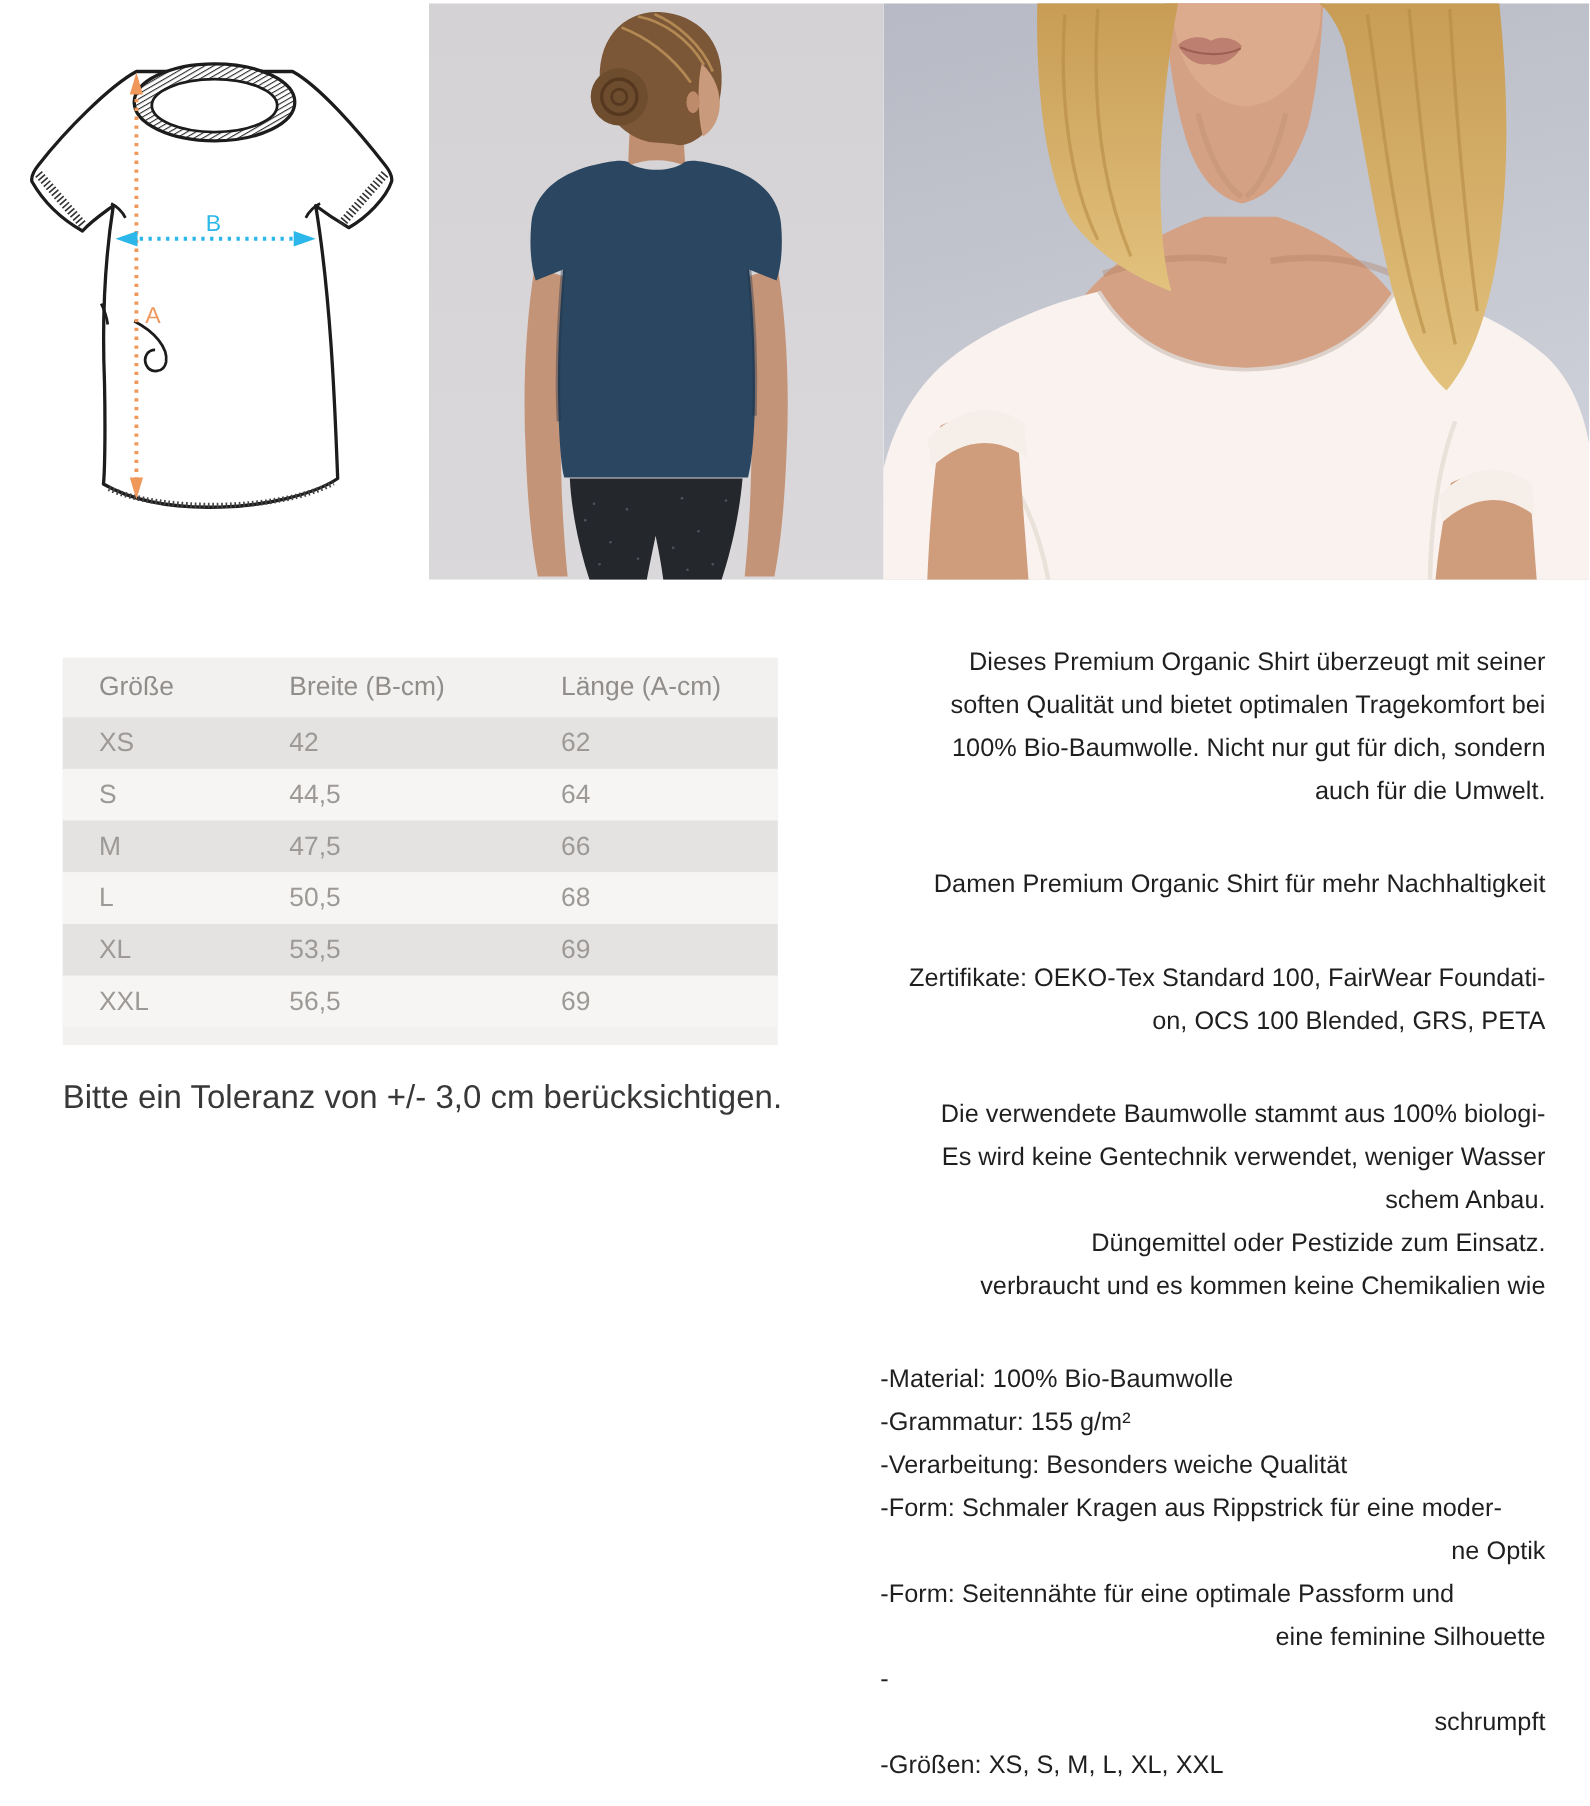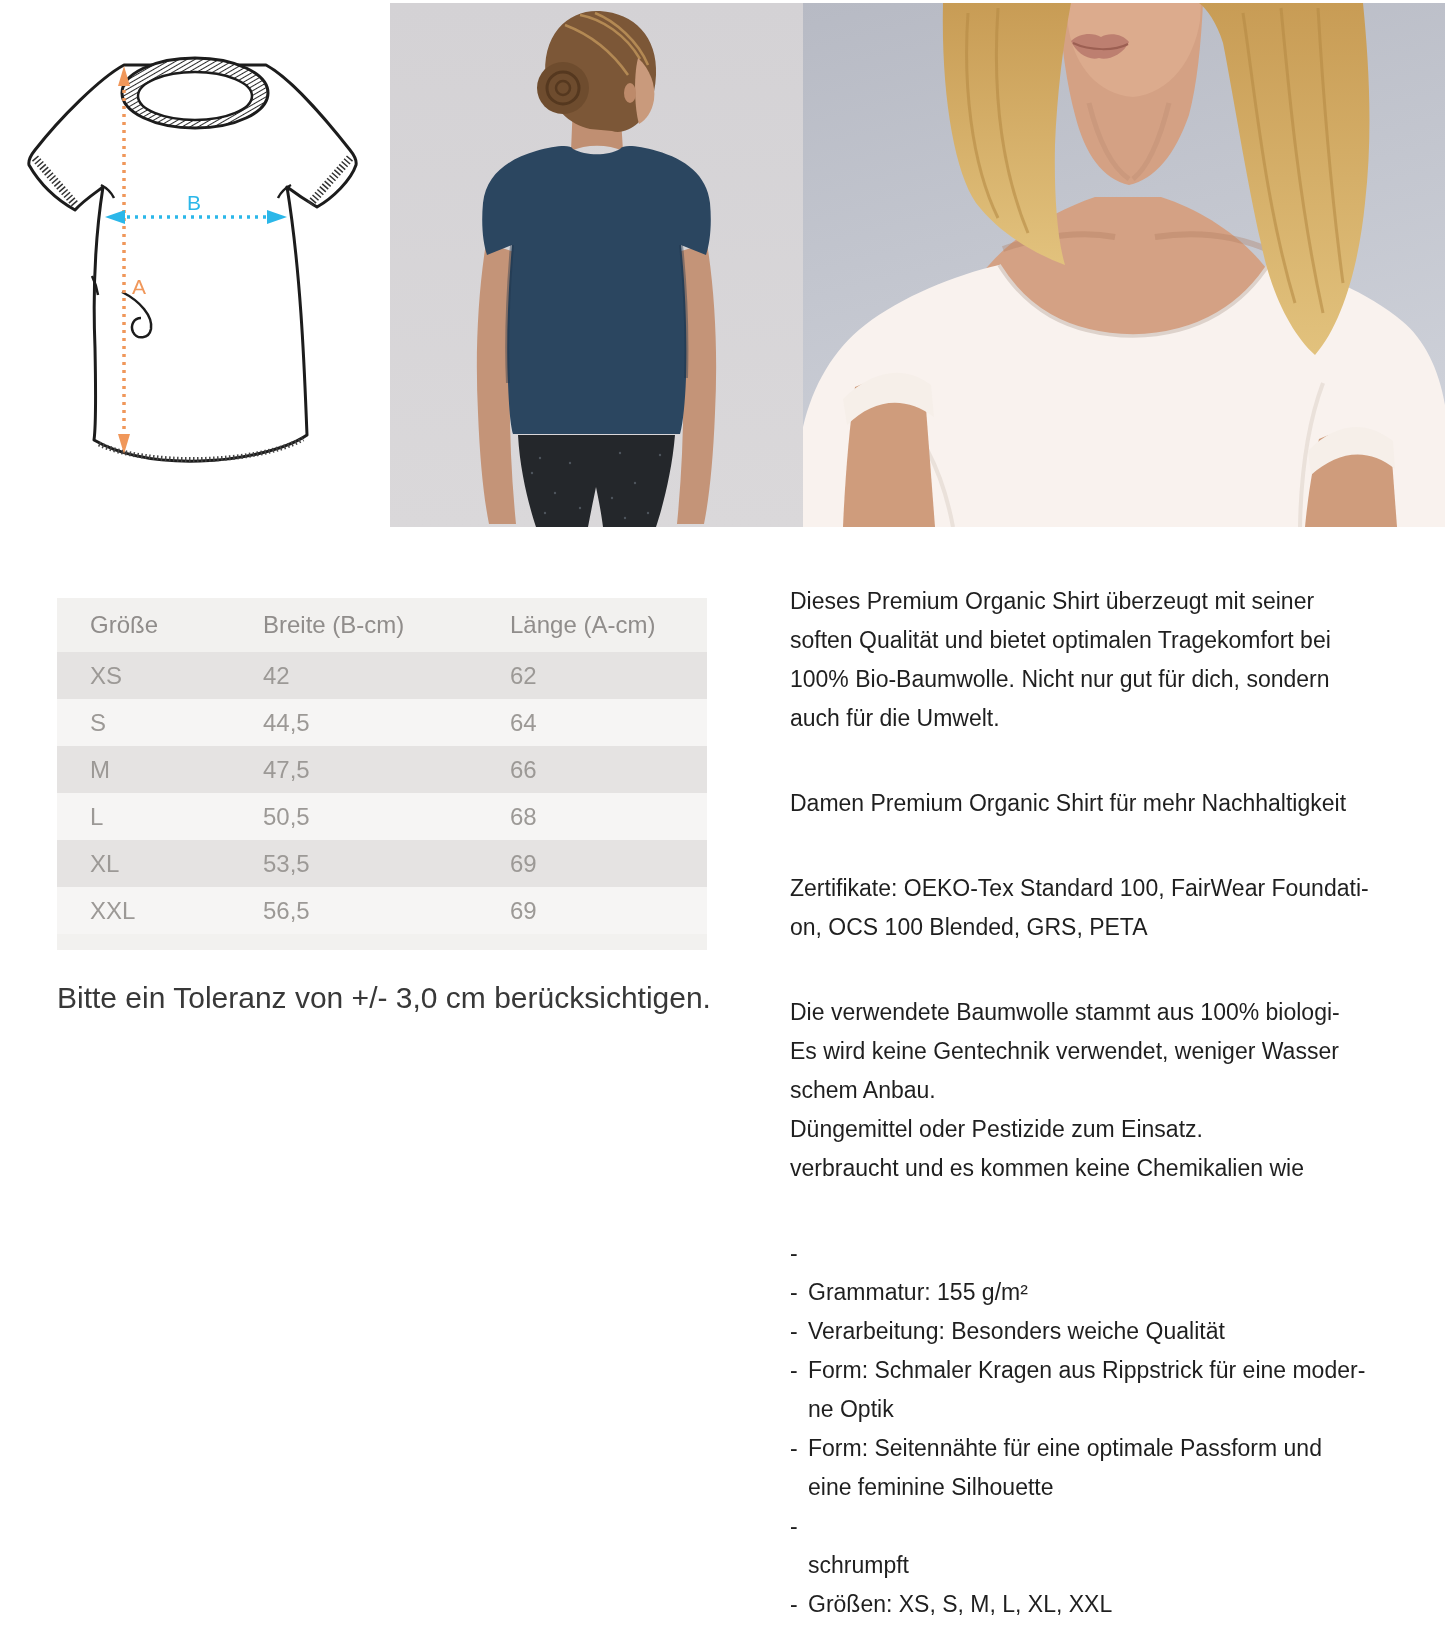--- a/index.html
+++ b/index.html
@@ -17,21 +17,21 @@
               color:#9c9996;font-size:24px;}
   .trow{display:grid;grid-template-columns:206px 247px 1fr;align-items:center;height:47px;}
   .trow.head{height:54px;color:#908d8b;background:#f2f1ef;}
   .trow.dark{background:#e5e3e2;}
   .trow.lite{background:#f6f5f4;}
   .trow .c1{padding-left:33px;}
 
   .tolerance{left:57px;top:981px;margin:0;font-size:30px;color:#383838;white-space:nowrap;}
 
   
-  .desc{left:790px;top:582px;width:615px;color:#1f1f1f;font-size:23px;}
+  .desc{left:790px;top:582px;width:615px;color:#1f1f1f;font-size:23px;text-align:right;}
   .desc .para{margin:0 0 46px 0;}
   .desc .para:last-child{margin-bottom:0;}
   .ln{height:39px;line-height:39px;white-space:nowrap;}
   .ln.b{display:flex;}
   .ln .mk{width:18px;flex:none;}
   .ln.c{padding-left:18px;}
 </style>
 </head>
 <body>
 
@@ -222,20 +222,21 @@
     <div class="para">
       <div class="ln">Die verwendete Baumwolle stammt aus 100% biologi-</div>
       <div class="ln">Es wird keine Gentechnik verwendet, weniger Wasser</div>
       <div class="ln">schem Anbau.</div>
       <div class="ln">Düngemittel oder Pestizide zum Einsatz.</div>
       <div class="ln">verbraucht und es kommen keine Chemikalien wie</div>
     </div>
     <div class="para">
       <div class="ln b">
           <span class="mk">-</span>
+          <span>Material: 100% Bio-Baumwolle</span>
         </div>
       <div class="ln b">
           <span class="mk">-</span>
           <span>Grammatur: 155 g/m²</span>
         </div>
       <div class="ln b">
           <span class="mk">-</span>
           <span>Verarbeitung: Besonders weiche Qualität</span>
         </div>
       <div class="ln b">

